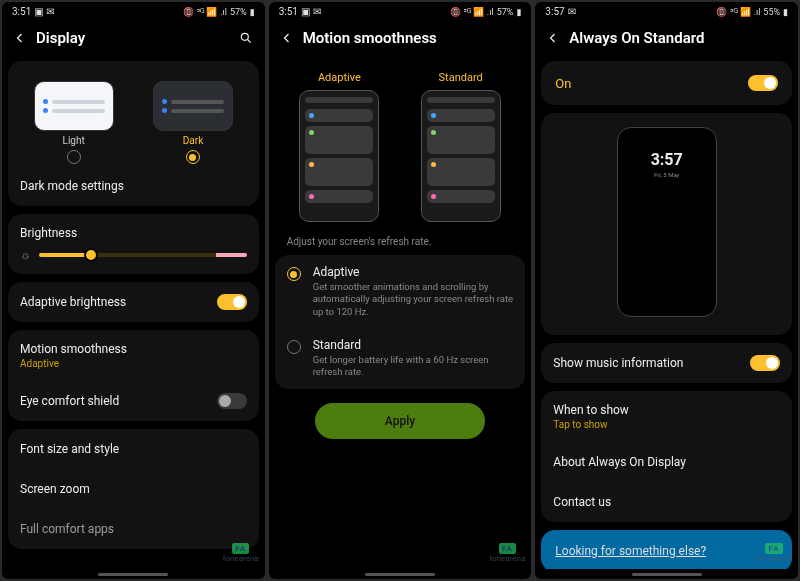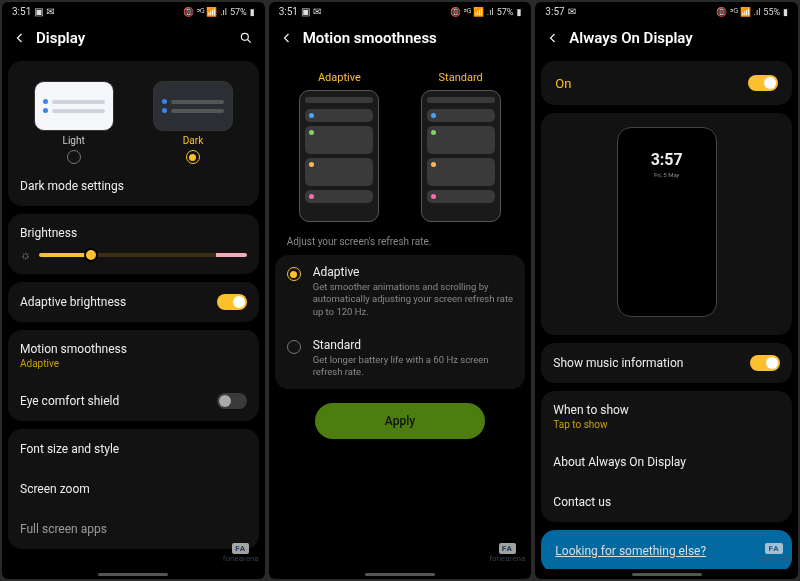--- a/index.html
+++ b/index.html
@@ -144,21 +144,21 @@
   .aod-date { font-size: 6px; color: #888; margin-top: 2px; }
   .looking-card { background: #0369a1; padding: 14px 14px; font-size: 12px; color: #ddd; border-radius: 14px; text-decoration: underline; }
   .navbar-ind {
     height: 3px; width: 70px; background: #555; border-radius: 2px;
     margin: 4px auto 3px;
   }
   .watermark {
     position: absolute; bottom: 16px; right: 6px; font-size: 8px; color: #4a5a6a;
     display: flex; flex-direction: column; align-items: center; opacity: 0.7;
   }
-  .wm-box { background: #e5e5e5; color: #2a5a8a; font-weight: 700; font-size: 8px; padding: 1px 3px; border-radius: 2px; letter-spacing: 1px; }
+  .wm-box { background: #22c55e; color: #2a5a8a; font-weight: 700; font-size: 8px; padding: 1px 3px; border-radius: 2px; letter-spacing: 1px; }
 </style>
 </head>
 <body>
 
 <div class="phone">
   <div class="statusbar">
     <div class="status-left">
       <span>3:51</span>
       <span>▣ ✉</span>
     </div>
@@ -244,21 +244,21 @@
     </div>
 
     <div class="card">
       <div class="row">
         <span class="row-label">Font size and style</span>
       </div>
       <div class="row">
         <span class="row-label">Screen zoom</span>
       </div>
       <div class="row" style="opacity:.6">
-        <span class="row-label">Full screen apps</span>
+        <span class="row-label">Full comfort apps</span>
       </div>
     </div>
   </div>
   <div class="watermark">
     <span class="wm-box">FA</span>
     <span>fonearena</span>
   </div>
   <div class="navbar-ind"></div>
 </div>
 
@@ -360,21 +360,21 @@
     <div class="status-right">
       <span>📵 ⁵ᴳ 📶 .ıl</span>
       <span>55%</span>
       <span>▮</span>
     </div>
   </div>
   <div class="header">
     <svg class="back-chev" viewBox="0 0 24 24" fill="none" stroke="#eee" stroke-width="2.5">
         <path d="M15 4 L7 12 L15 20"></path>
       </svg>
-    <div class="title">Always On Display</div>
+    <div class="title">Always On Standard</div>
   </div>
   <div class="content">
     <div class="card aod-on-card">
       <span class="aod-on-label">On</span>
       <div class="toggle on"></div>
     </div>
 
     <div class="card aod-preview-wrap">
       <div class="aod-phone">
         <div class="aod-time">3:57</div>

